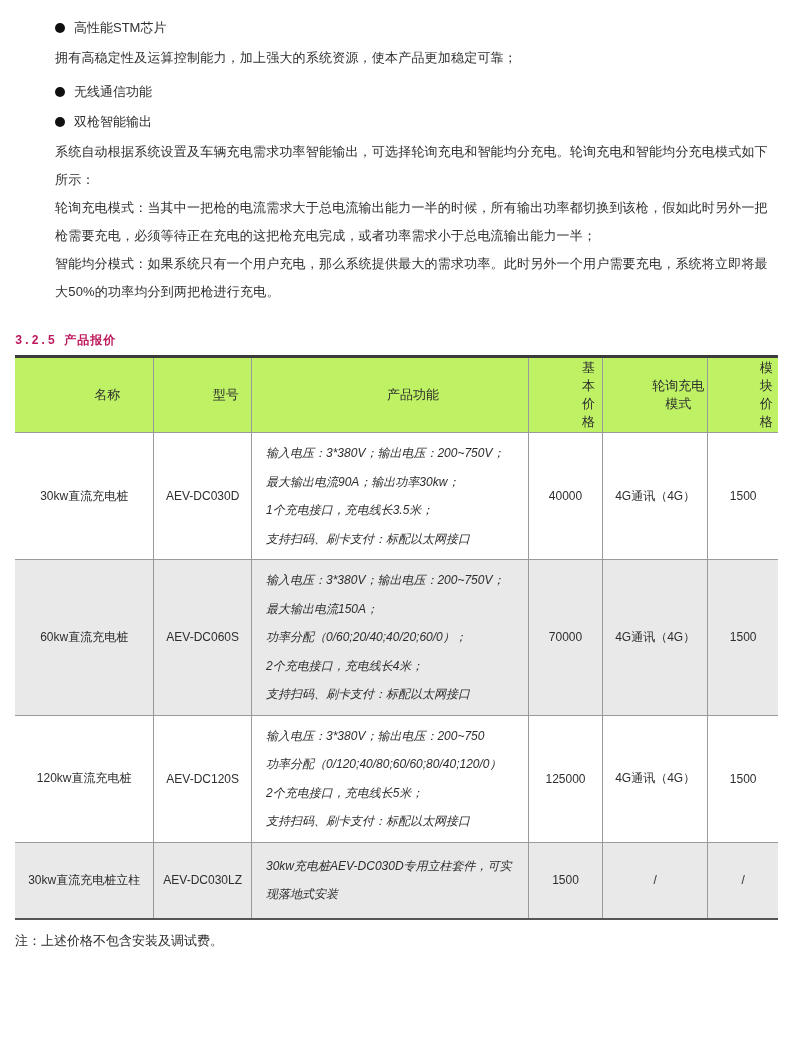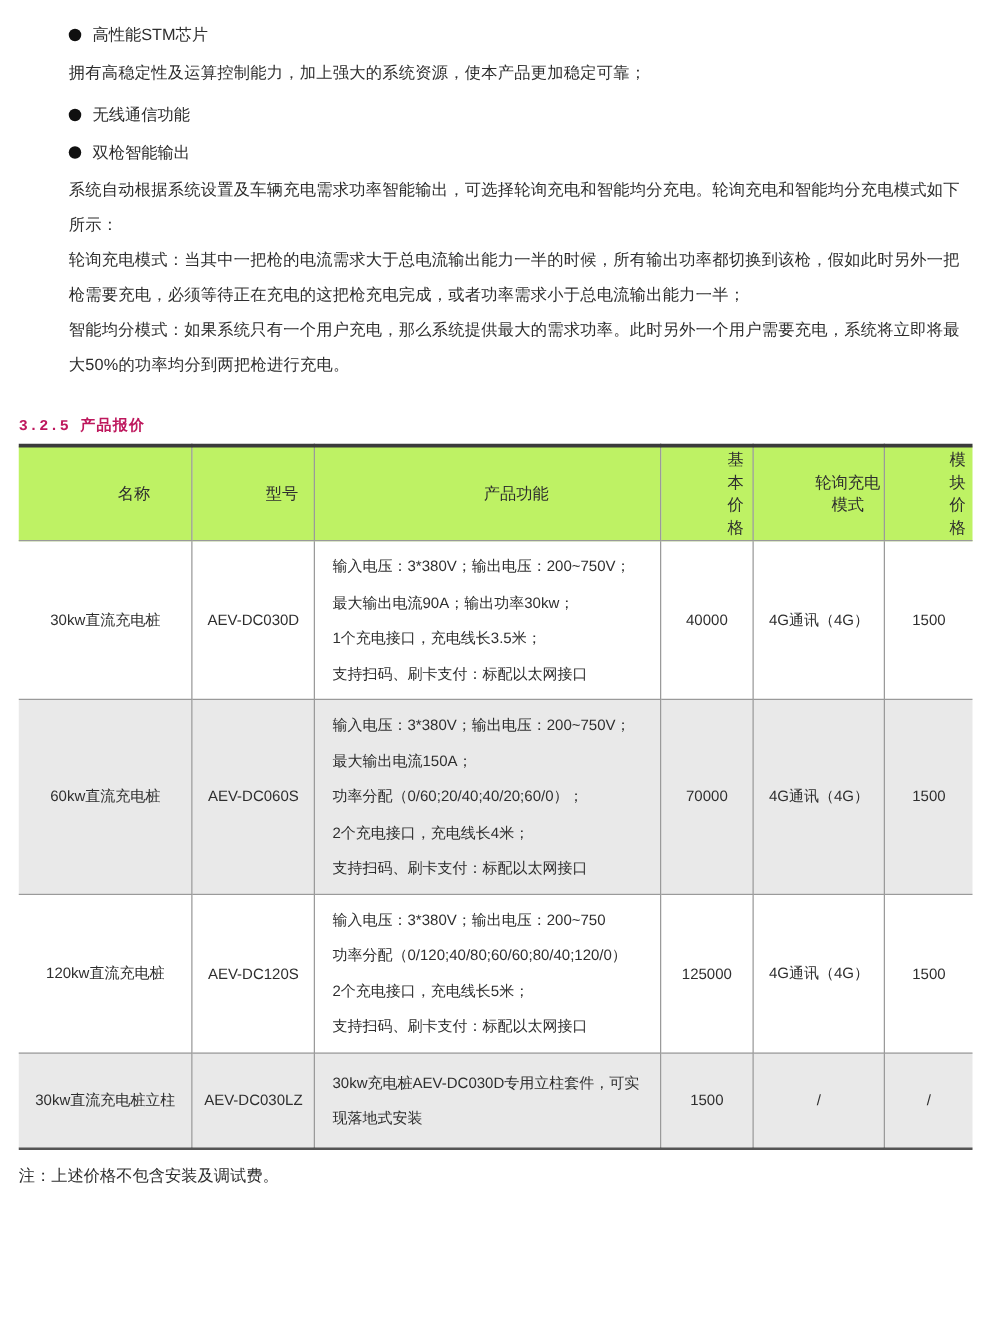--- a/index.html
+++ b/index.html
@@ -35,21 +35,21 @@
     border: 1px solid #9a9a9a;
     font-weight: normal;
     text-align: center; vertical-align: middle;
   }
   .price-table th:first-child, .price-table td:first-child { border-left: none; }
   .price-table th:last-child, .price-table td:last-child { border-right: none; }
   .price-table thead th { background: #bef264; font-size: 13px; height: 72px; padding-left: 47px; }
   .price-table tbody tr:nth-child(even) td { background: #e9e9e9; }
   .price-table td { font-size: 12px; }
   td.features { text-align: left; padding: 6px 10px 6px 14px; }
-  .feat-line { line-height: 28.5px; white-space: nowrap; overflow: hidden; }
+  .feat-line { line-height: 28.5px; white-space: nowrap; overflow: hidden; font-style: italic; }
   .feat-line.multiline { white-space: normal; }
   tr.row-h1 { height: 124px; }
   tr.row-h2 { height: 145px; }
   tr.row-h3 { height: 125px; }
   tr.row-h4 { height: 77px; }
 
   .footnote { margin: 12px 0 0 0; font-size: 13px; }
 </style>
 </head>
 <body>

